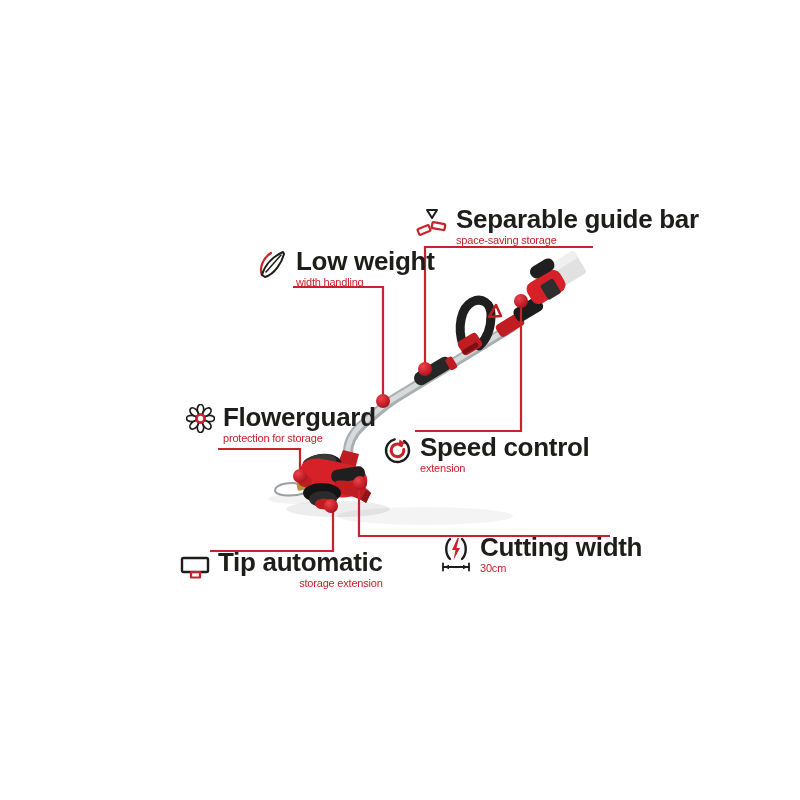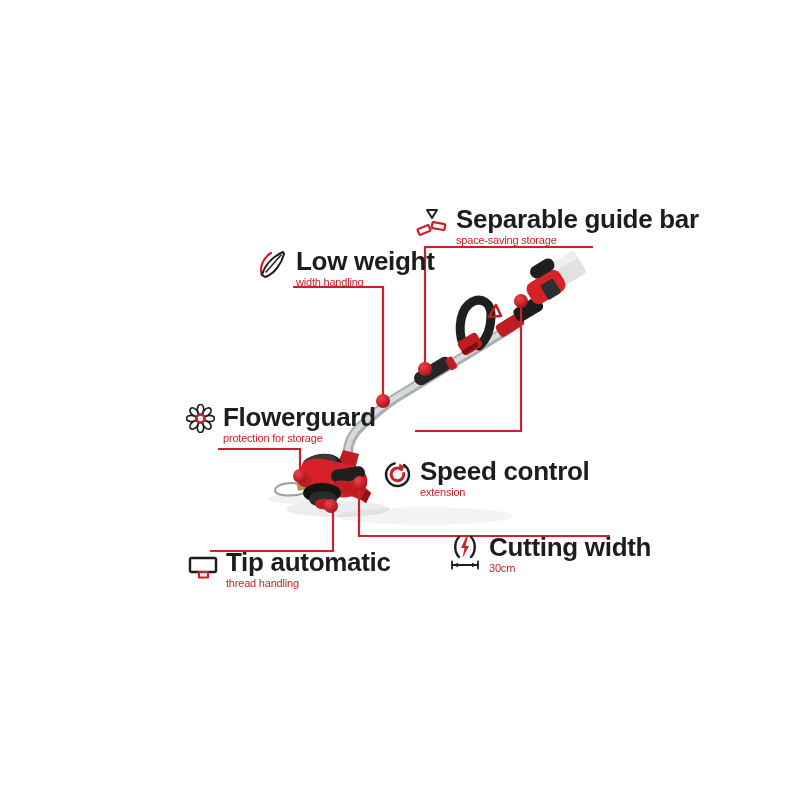--- a/index.html
+++ b/index.html
@@ -28,23 +28,23 @@
     letter-spacing:-0.3px;line-height:1.02;white-space:nowrap;
   }
   .feature .sub{
     font-size:11px;font-weight:400;color:var(--accent-red,#c9222b);
     letter-spacing:-0.2px;line-height:1.08;margin-top:2px;white-space:nowrap;
   }
   .f-separable{left:416px;top:206px;}
   .f-low{left:256px;top:248px;}
   .f-flower{left:186px;top:404px;}
   .f-flower .sub{white-space:normal;max-width:104px;}
-  .f-speed{left:383px;top:434px;margin-top:24px;}
-  .f-tip{left:188px;top:549px;}
-  .f-cut{left:449px;top:534px;}
+  .f-speed{left:383px;top:434px;}
+  .f-tip{left:180px;top:549px;text-align:right;}
+  .f-cut{left:440px;top:534px;align-items:center;}
   .ic{flex:0 0 auto;}
   .ink{stroke:var(--text-black,#1d1d1b);fill:none;stroke-linecap:round;stroke-linejoin:round;}
   .red{stroke:var(--accent-red,#c9222b);fill:none;stroke-linecap:round;stroke-linejoin:round;}
   .redfill{fill:var(--accent-red,#c9222b);stroke:none;}
 </style>
 </head>
 <body>
 
 <div class="stage">
 
@@ -191,21 +191,21 @@
     </div>
   </div>
 
   <div class="feature f-tip">
     <svg class="ic" width="30" height="26" viewBox="0 0 30 26" style="margin-top:6px">
       <rect class="ink" stroke-width="2.4" x="2" y="3" width="26" height="14" rx="1.5"></rect>
       <rect class="red" stroke-width="2.2" fill="#ffffff" x="11" y="17" width="9" height="5.5"></rect>
     </svg>
     <div class="txt">
       <div class="title">Tip automatic</div>
-      <div class="sub">thread handling</div>
+      <div class="sub">storage extension</div>
     </div>
   </div>
 
   <div class="feature f-cut">
     <svg class="ic" width="32" height="36" viewBox="0 0 32 36">
       <path class="ink" stroke-width="2.4" d="M 10,3 C 5,8 5,18 10,23"></path>
       <path class="ink" stroke-width="2.4" d="M 22,3 C 27,8 27,18 22,23"></path>
       <polygon class="redfill" points="17.5,2 12,14 15.5,14 13.5,24 20,12 16.5,12 19,2"></polygon>
       <line class="ink" stroke-width="1.8" x1="3" y1="31" x2="29" y2="31"></line>
       <line class="ink" stroke-width="1.8" x1="3" y1="27.5" x2="3" y2="34.5"></line>

